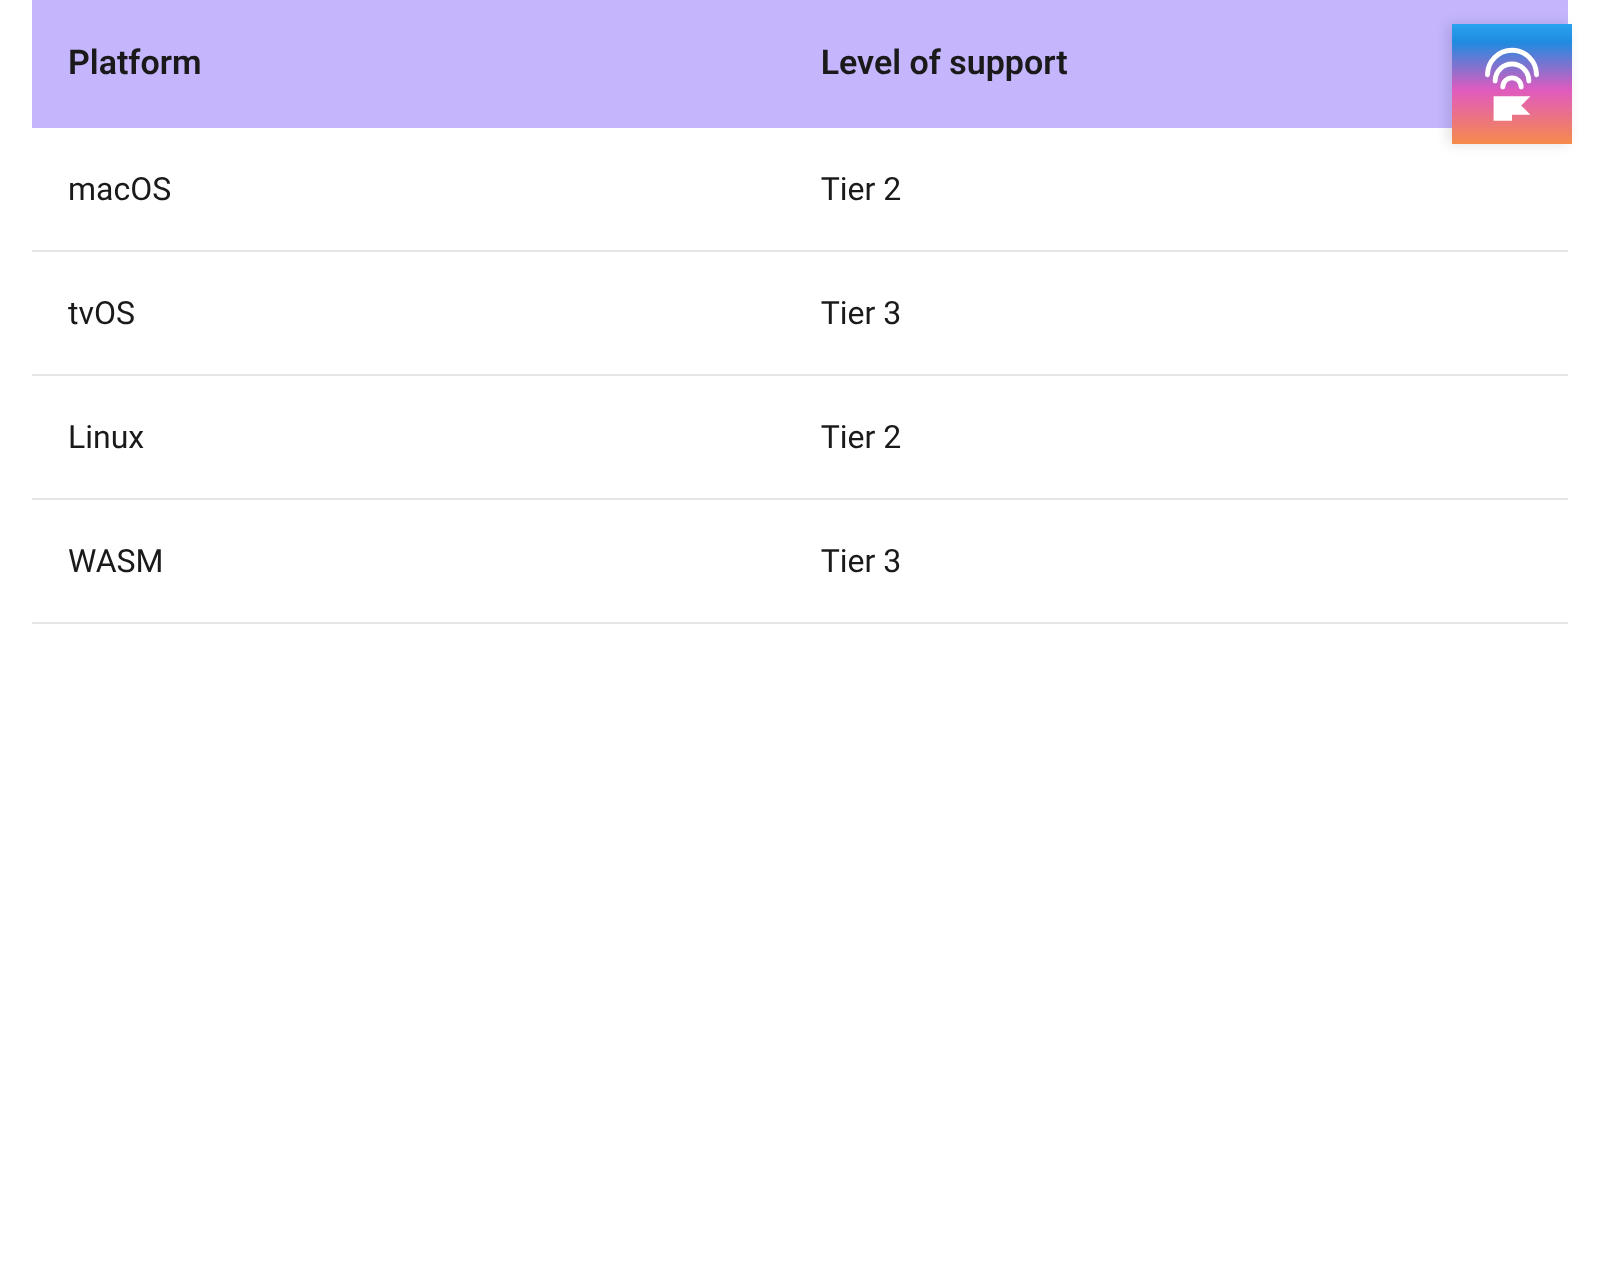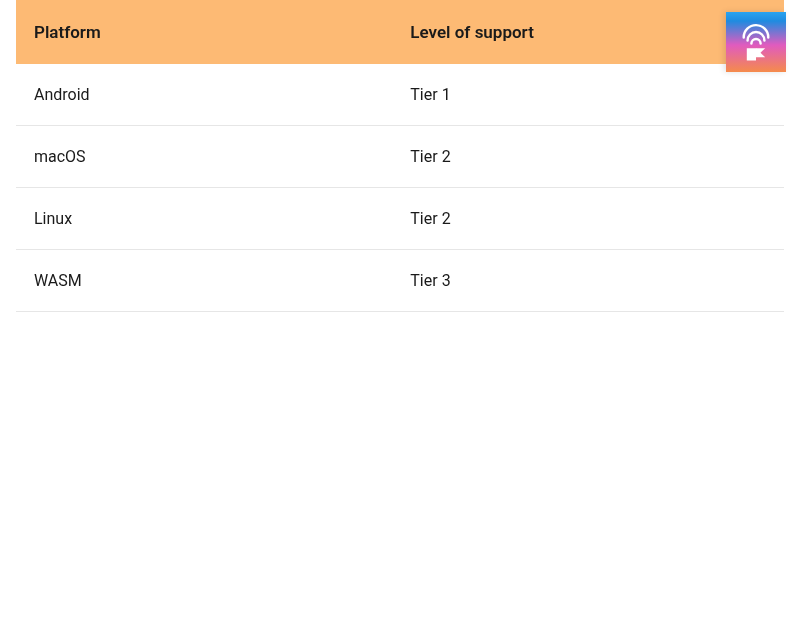--- a/index.html
+++ b/index.html
@@ -21,21 +21,21 @@
       padding: 0 16px;
       width: 100%;
     }
 
     table {
       width: 100%;
       border-collapse: collapse;
     }
 
     thead tr {
-      background: #fdba74;
+      background: #c4b5fd;
     }
 
     th {
       text-align: left;
       font-weight: 600;
       font-size: 17px;
       color: #1a1a1a;
       padding: 22px 0 22px 18px;
     }
 
@@ -77,26 +77,26 @@
 <div class="table-container">
   <table>
     <thead>
       <tr>
         <th>Platform</th>
         <th>Level of support</th>
       </tr>
     </thead>
     <tbody>
       <tr>
-        <td>Android</td>
-        <td>Tier 1</td>
+        <td>macOS</td>
+        <td>Tier 2</td>
       </tr>
       <tr>
-        <td>macOS</td>
-        <td>Tier 2</td>
+        <td>tvOS</td>
+        <td>Tier 3</td>
       </tr>
       <tr>
         <td>Linux</td>
         <td>Tier 2</td>
       </tr>
       <tr>
         <td>WASM</td>
         <td>Tier 3</td>
       </tr>
     </tbody>

